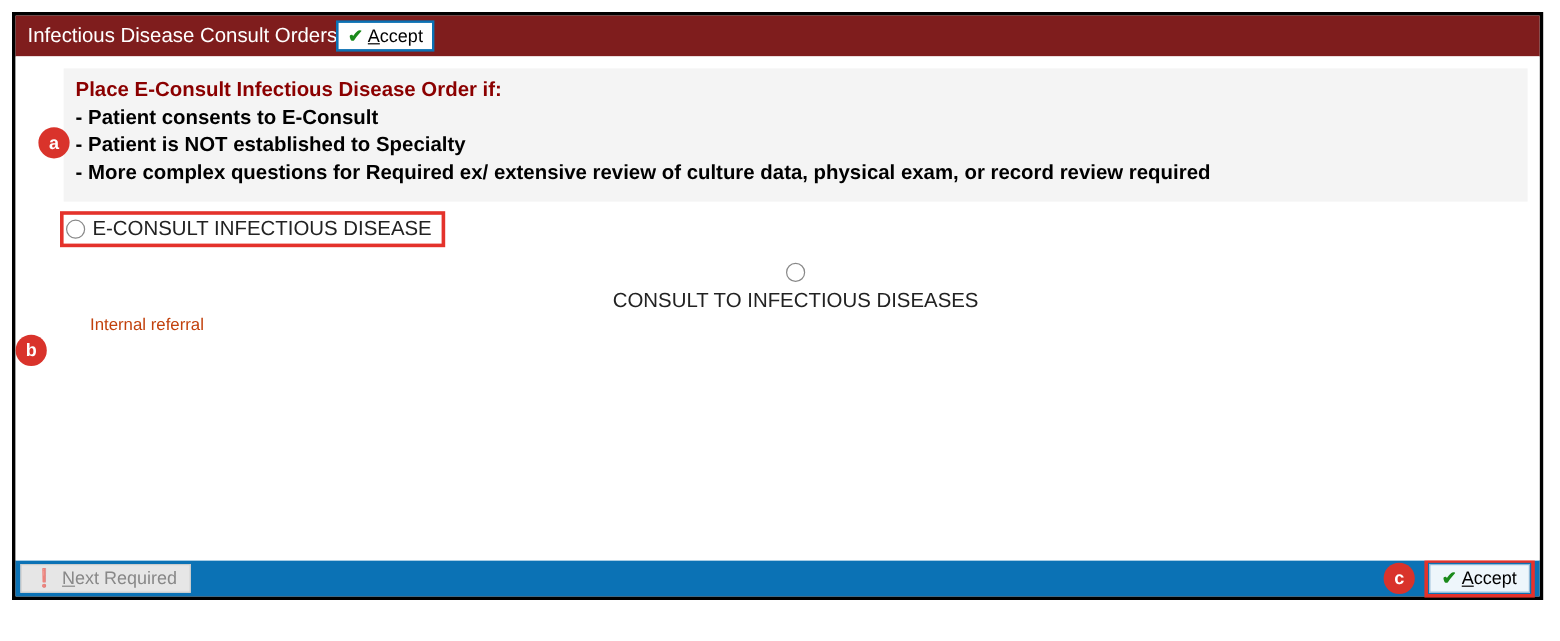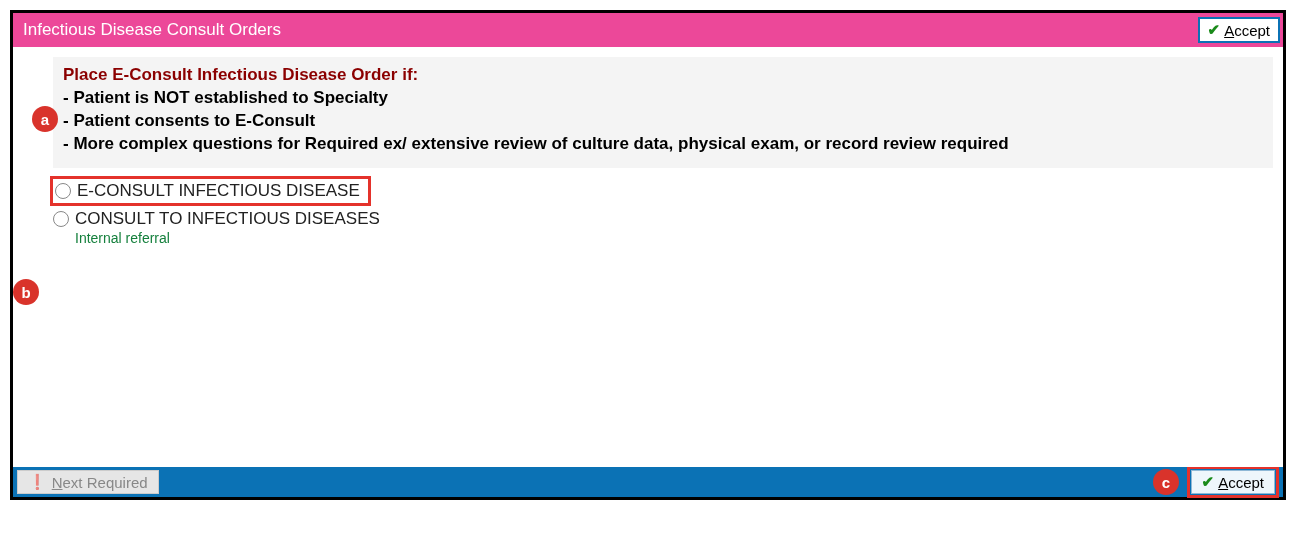--- a/index.html
+++ b/index.html
@@ -10,26 +10,26 @@
     background: #fff;
     width: 1300px;
   }
   .window {
     border: 3px solid #000;
     width: 1276px;
     position: relative;
     background: #fff;
   }
   .titlebar {
-    background: #ec4899;
+    background: #7f1d1d;
     color: #fff;
     height: 34px;
     display: flex;
     align-items: center;
-    justify-content: space-between;
+    justify-content: flex-start;
     padding: 0 4px 0 10px;
     font-size: 17px;
   }
   .accept-btn {
     background: #fff;
     color: #000;
     border: 1px solid #5a8fbf;
     font-size: 15px;
     padding: 2px 8px;
     display: inline-flex;
@@ -93,21 +93,21 @@
   }
   .option1-wrap {
     border: 3px solid #e4322b;
     display: inline-flex;
     align-items: center;
     gap: 6px;
     padding: 2px 8px 2px 2px;
     margin-left: -3px;
   }
   .subtext {
-    color: #15803d;
+    color: #c2410c;
     font-size: 14px;
     margin-left: 22px;
     margin-top: -2px;
   }
   .footer {
     background: #0b72b5;
     height: 30px;
     display: flex;
     align-items: center;
     justify-content: space-between;
@@ -172,34 +172,34 @@
     <button class="accept-btn">
       <span class="check">✔</span>
       <span><span class="u">A</span><span></span>ccept</span>
     </button>
   </div>
 
   <div class="content">
 
     <div class="instructions">
       <div class="heading1">Place E-Consult Infectious Disease Order if:</div>
+      <div class="bullet">- Patient consents to E-Consult</div>
       <div class="bullet">- Patient is NOT established to Specialty</div>
-      <div class="bullet">- Patient consents to E-Consult</div>
 
       <div class="bullet">- More complex questions for Required ex/ extensive review of culture data, physical exam, or record review required</div>
     </div>
 
     <div class="options">
       <div class="option1-wrap">
         <div class="option-row" style="padding:0;">
           <span class="radio"></span>
           <span>E-CONSULT INFECTIOUS DISEASE</span>
         </div>
       </div>
-      <div class="option-row" style="margin-top:0;">
+      <div class="option-row" style="margin-top:10px;flex-direction:column;">
         <span class="radio"></span>
         <span>CONSULT TO INFECTIOUS DISEASES</span>
       </div>
       <div class="subtext">Internal referral</div>
     </div>
 
   </div>
 
   <div class="footer">
     <div class="next-required">

